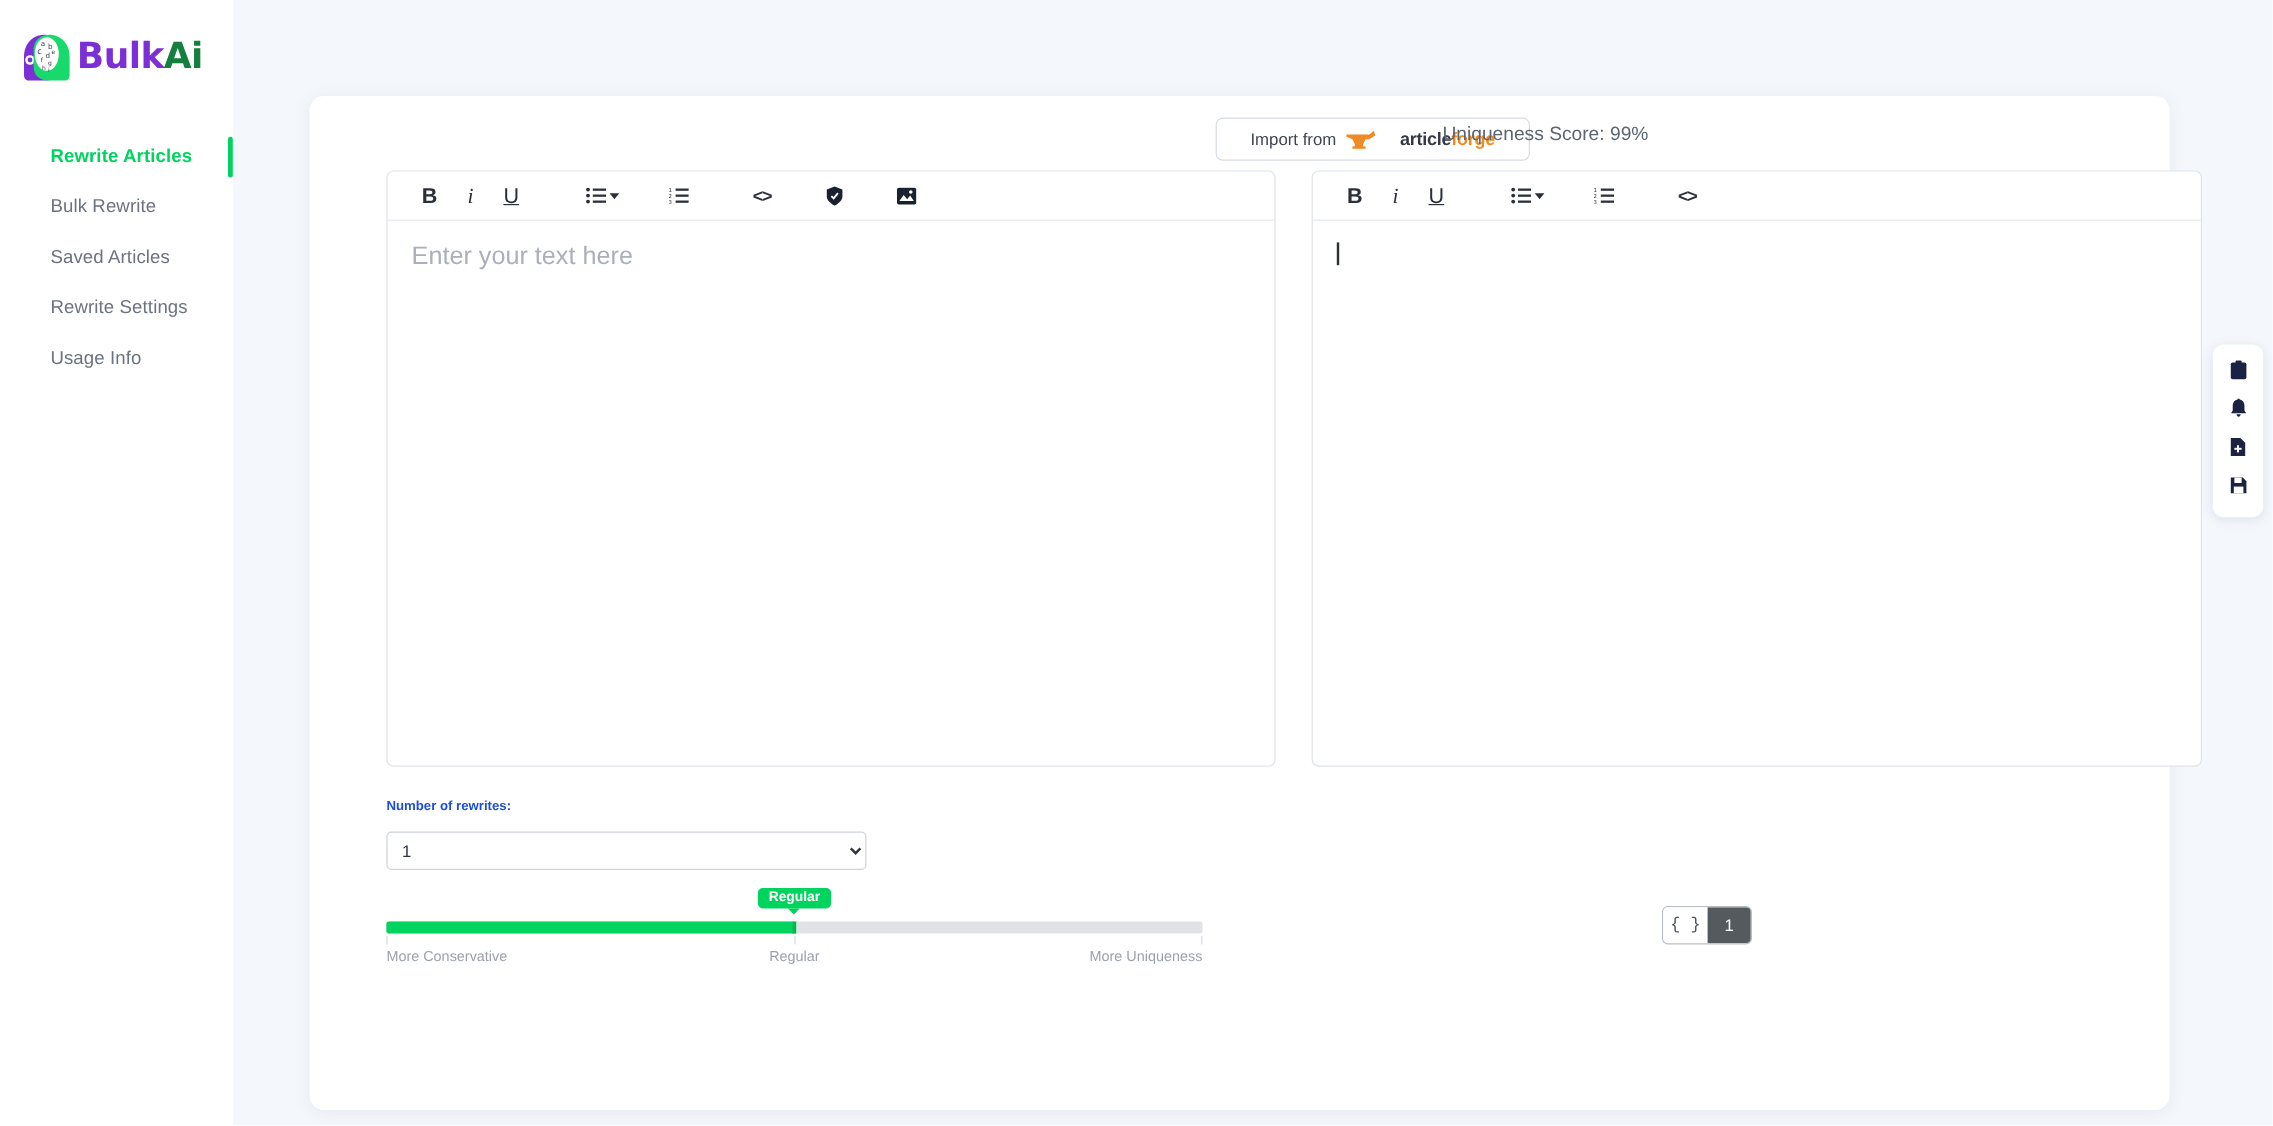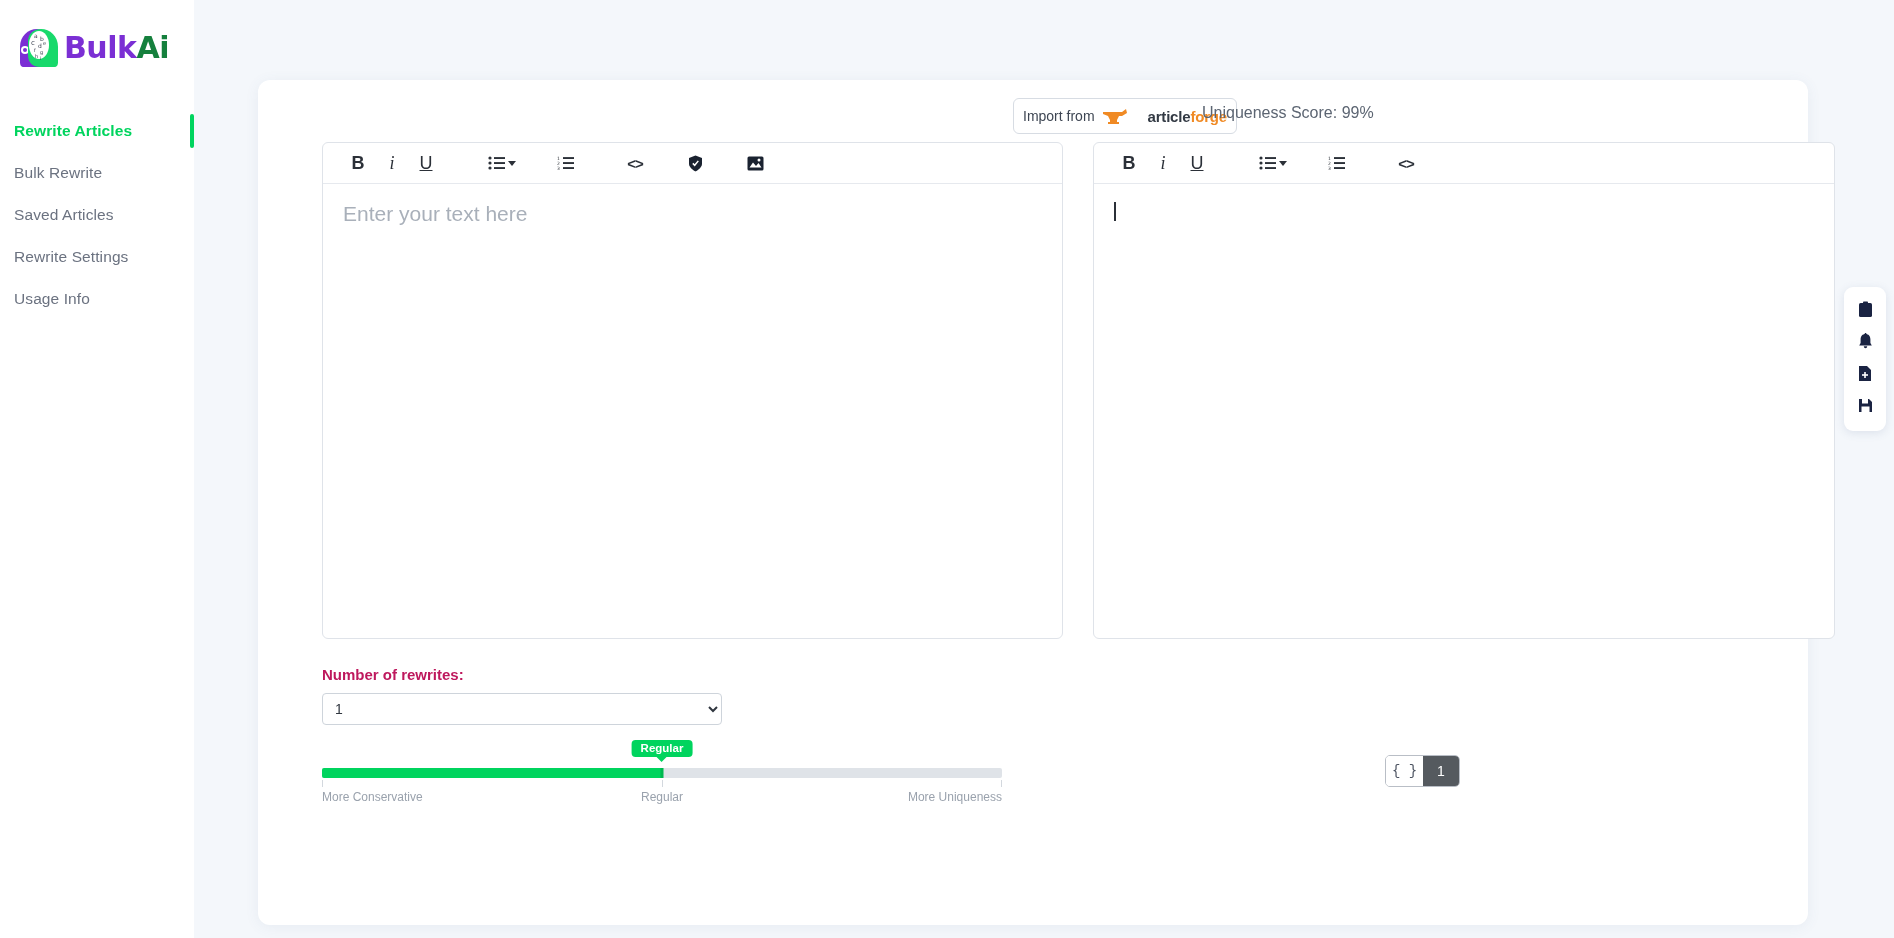--- a/index.html
+++ b/index.html
@@ -28,21 +28,21 @@
   }
   .logo-mark { width: 48px; height: 46px; flex: 0 0 48px; }
   .logo-text {
     font-size: 30px; font-weight: bold; letter-spacing: -0.5px;
     margin-left: 2px; line-height: 1;
     font-family: "DejaVu Sans", sans-serif;
   }
   .logo-text .w { color: #7b2fd4; }
   .logo-text .a { color: #15803d; }
 
-  .nav { margin-top: 36px; }
+  .nav { margin-top: 36px; padding-left: 28px; }
   .nav-item {
     position: relative;
     display: block;
     padding: 12px 0 12px 14px;
     font-size: 15.5px;
     color: #6b7280;
     cursor: pointer;
     letter-spacing: 0.1px;
   }
   .nav-item.active { color: #00d45e; font-weight: 600; }
@@ -79,21 +79,21 @@
     position: absolute;
     left: 0; top: 18px;
     width: 100%;
     height: 42px;
   }
   .import-btn {
     position: absolute;
     left: 755px; top: 0;
     height: 36px;
     display: flex; align-items: center; gap: 7px;
-    padding: 0 9px;
+    padding: 0 28px;
     border: 1px solid #d7dce3;
     border-radius: 6px;
     background: #ffffff;
     cursor: pointer;
     font-size: 14px;
     color: #3e4653;
     white-space: nowrap;
   }
   .af-logo { display: flex; align-items: center; gap: 20px; }
   .af-word { font-size: 15px; font-weight: bold; color: #333a44; letter-spacing: -0.2px;}
@@ -159,21 +159,21 @@
     display: inline-block;
     width: 1.5px; height: 19px;
     background: #2b3038;
     vertical-align: -4px;
   }
 
   
   .nr-label {
     position: absolute;
     left: 64px; top: 586px;
-    font-size: 15px; font-weight: bold; color: #be185d;
+    font-size: 11px; font-weight: bold; color: #1d4ed8;
   }
   .nr-select {
     position: absolute;
     left: 64px; top: 613px;
     width: 400px; height: 32px;
     border: 1px solid #ced4db;
     border-radius: 4px;
     background: #fff;
     font-size: 14px;
     color: #30363f;

